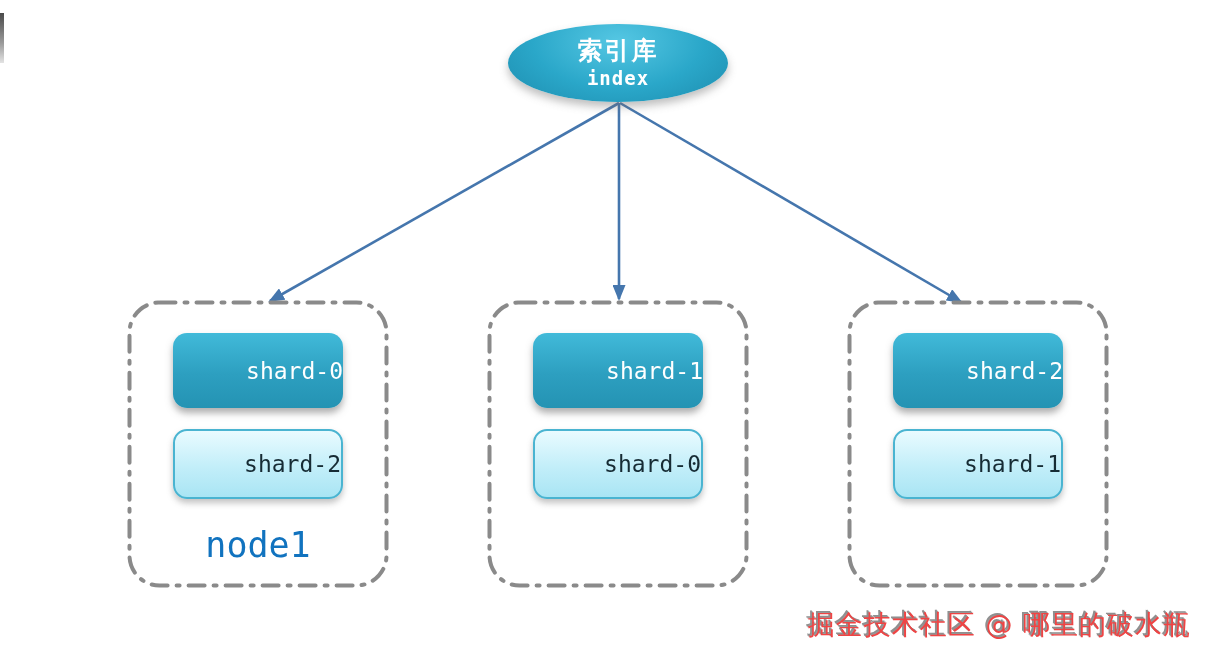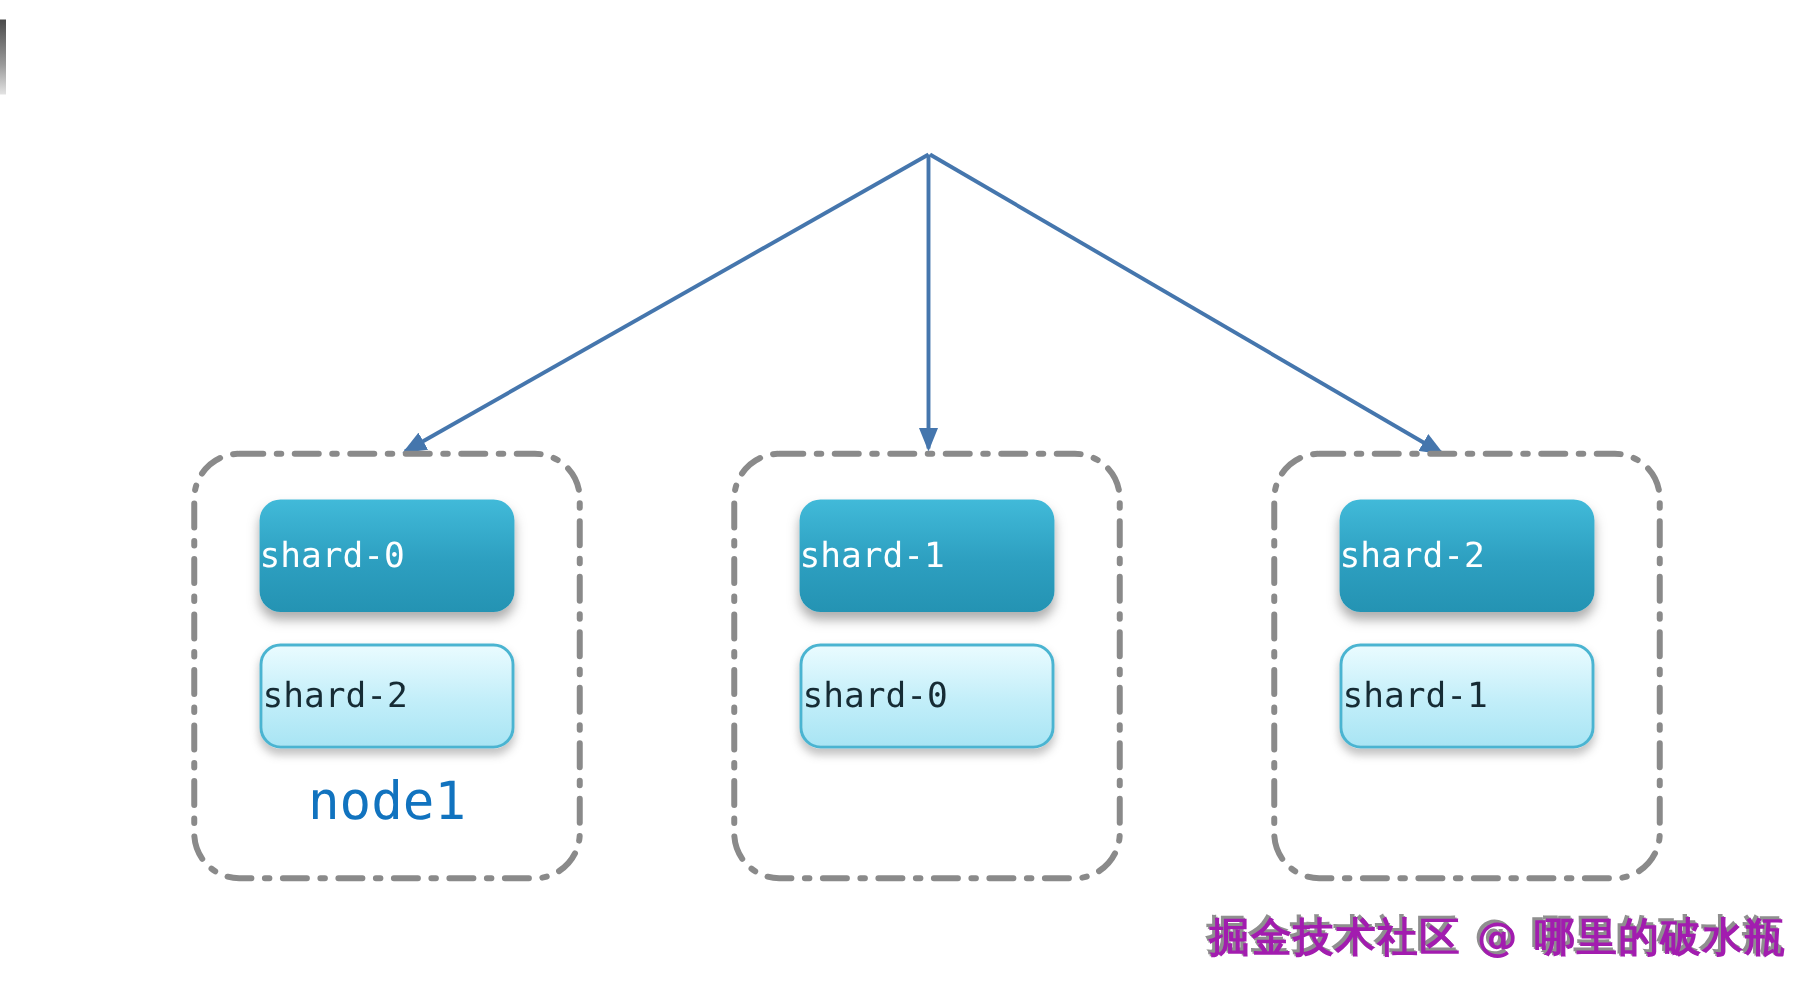--- a/index.html
+++ b/index.html
@@ -89,68 +89,72 @@
     width: 100%;
     height: 100%;
   }
 
   .shard {
     width: 170px;
     margin: 0 auto;
     border-radius: 14px;
     display: flex;
     align-items: center;
-    justify-content: flex-start;
+    justify-content: flex-end;
     font-family: "DejaVu Sans Mono", monospace;
     font-size: 23px;
     box-sizing: border-box;
   }
   .shard.primary {
     height: 75px;
     margin-top: 33px;
     color: #ffffff;
     background: linear-gradient(180deg, #41bad9 0%, #2d9fc0 55%, #2493b3 100%);
     box-shadow: 0 5px 7px rgba(95, 95, 95, 0.5);
   }
   .shard.replica {
     height: 70px;
     margin-top: 21px;
     color: #162b34;
     background: linear-gradient(180deg, #e9fbff 0%, #c2eef9 55%, #a9e5f4 100%);
     border: 2px solid #4ab4d1;
     box-shadow: 0 4px 6px rgba(105, 105, 105, 0.4);
   }
   .node-label {
-    margin-top: 16px;
+    margin-top: 26px;
     text-align: center;
     font-family: "DejaVu Sans Mono", monospace;
     font-size: 35px;
     color: #1173bf;
   }
 
   
   .watermark {
     position: absolute;
     right: 18px;
     bottom: 14px;
     font-size: 27px;
-    font-weight: bold;
+    font-weight: normal;
     letter-spacing: 1px;
-    color: #a21caf;
+    color: #ef4444;
     text-shadow: -2px -2px 0 #8f8f8f, -1px -1px 0 #9a9a9a;
     white-space: nowrap;
   }
 </style>
 </head>
 <body>
 
 <div class="canvas">
 
   <div class="edge-artifact"></div>
 
+  <div class="root-ellipse">
+    <div class="cn">索引库</div>
+    <div class="en">index</div>
+  </div>
 
   <svg class="arrows-svg" viewBox="0 0 1209 657" xmlns="http://www.w3.org/2000/svg">
     <defs>
       <marker id="arrowhead" markerUnits="userSpaceOnUse" markerWidth="17" markerHeight="13" refX="14" refY="6.5" orient="auto">
         <path d="M0,0 L16,6.5 L0,13 Z" fill="#4576ad"></path>
       </marker>
     </defs>
     <line x1="619" y1="103" x2="270" y2="301" stroke="#4576ad" stroke-width="2.6" marker-end="url(#arrowhead)"></line>
     <line x1="619" y1="103" x2="619" y2="299" stroke="#4576ad" stroke-width="2.6" marker-end="url(#arrowhead)"></line>
     <line x1="620" y1="103" x2="961" y2="302" stroke="#4576ad" stroke-width="2.6" marker-end="url(#arrowhead)"></line>

